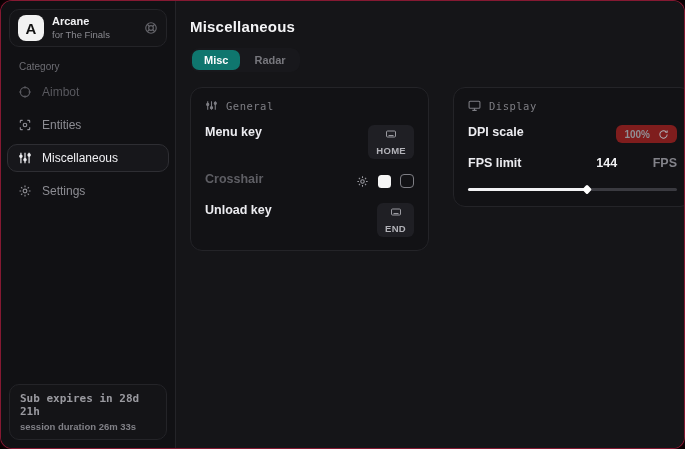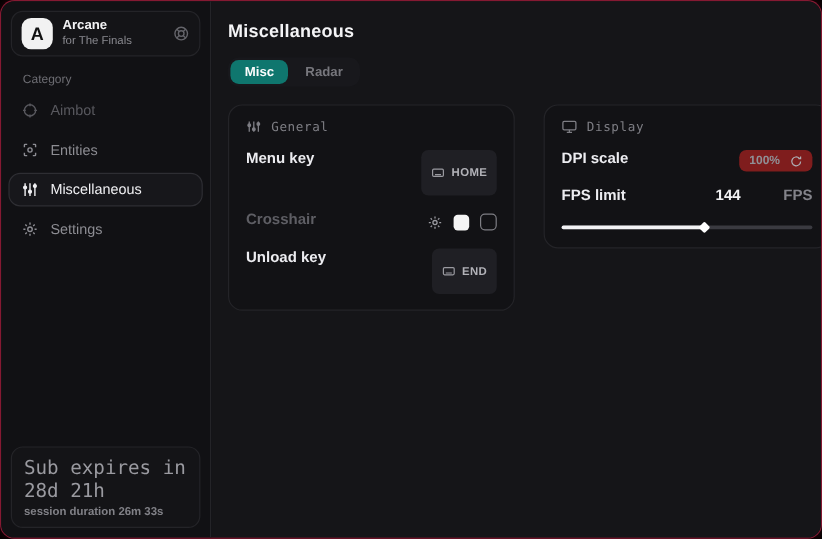--- a/index.html
+++ b/index.html
@@ -53,21 +53,21 @@
   .nav-item.selected {
     color:#f0f0f3; background:#17171b;
     border-color:#2e2e33;
   }
 
   .sub-card {
     position:absolute; left:8px; right:8px; bottom:8px;
     border:1px solid #242428; border-radius:10px;
     padding:7px 10px; background:#141417;
   }
-  .sub-line1 { font-family:"DejaVu Sans Mono", monospace; font-size:16px; color:#9a9aa0; }
+  .sub-line1 { font-family:"DejaVu Sans Mono", monospace; font-size:11px; color:#9a9aa0;font-weight:bold; }
   .sub-line2 { margin-top:3px; font-size:9.5px; font-weight:700; color:#818187; }
 
   
   .main { flex:1; padding:17px 14px; position:relative; background:#151518; }
   .page-title { font-size:15px; font-weight:800; color:#f4f4f6; letter-spacing:.2px; }
 
   .tabs { margin-top:13px; display:inline-flex; align-items:center; gap:2px;
           background:#18181c; border-radius:9px; padding:2px; }
   .tab { padding:4px 12px; border-radius:7px; font-size:11px; font-weight:700;
          color:#77777d; cursor:pointer; }
@@ -82,22 +82,22 @@
   .card-head { display:flex; align-items:center; gap:8px; color:#7e7e84; }
   .card-head .cicon { display:flex; color:#7e7e84; }
   .card-title { font-family:"DejaVu Sans Mono", monospace; font-size:10.5px; letter-spacing:.5px; }
 
   .row { margin-top:13px; display:flex; justify-content:space-between; min-height:18px; }
   .row-label { font-size:12.5px; font-weight:700; color:#ececf0; }
   .row-label.dimmed { color:#5e5e64; }
 
   .key-badge {
     display:inline-flex; align-items:center; gap:5px;
-    background:#1f1f24; border-radius:6px; padding:13px 8px;
-    font-size:9.5px; font-weight:700; color:#b2b2b8; letter-spacing:.3px;
+    background:#1f1f24; border-radius:6px; padding:3px 8px;
+    font-size:9.5px; font-weight:700; color:#b2b2b8; letter-spacing:.3px;flex-direction:column;
   }
   .key-badge .kicon { display:flex; color:#9a9aa0; }
 
   .cross-controls { display:flex; align-items:center; gap:9px; }
   .gear-sm { display:flex; color:#9a9aa0; cursor:pointer; }
   .swatch { width:13px; height:13px; border-radius:3.5px; background:#f5f5f5; cursor:pointer; }
   .toggle-box { width:14px; height:14px; border:1.5px solid #7e7e84; border-radius:4px; cursor:pointer; }
 
   .dpi-badge {
     display:inline-flex; align-items:center; gap:8px;

